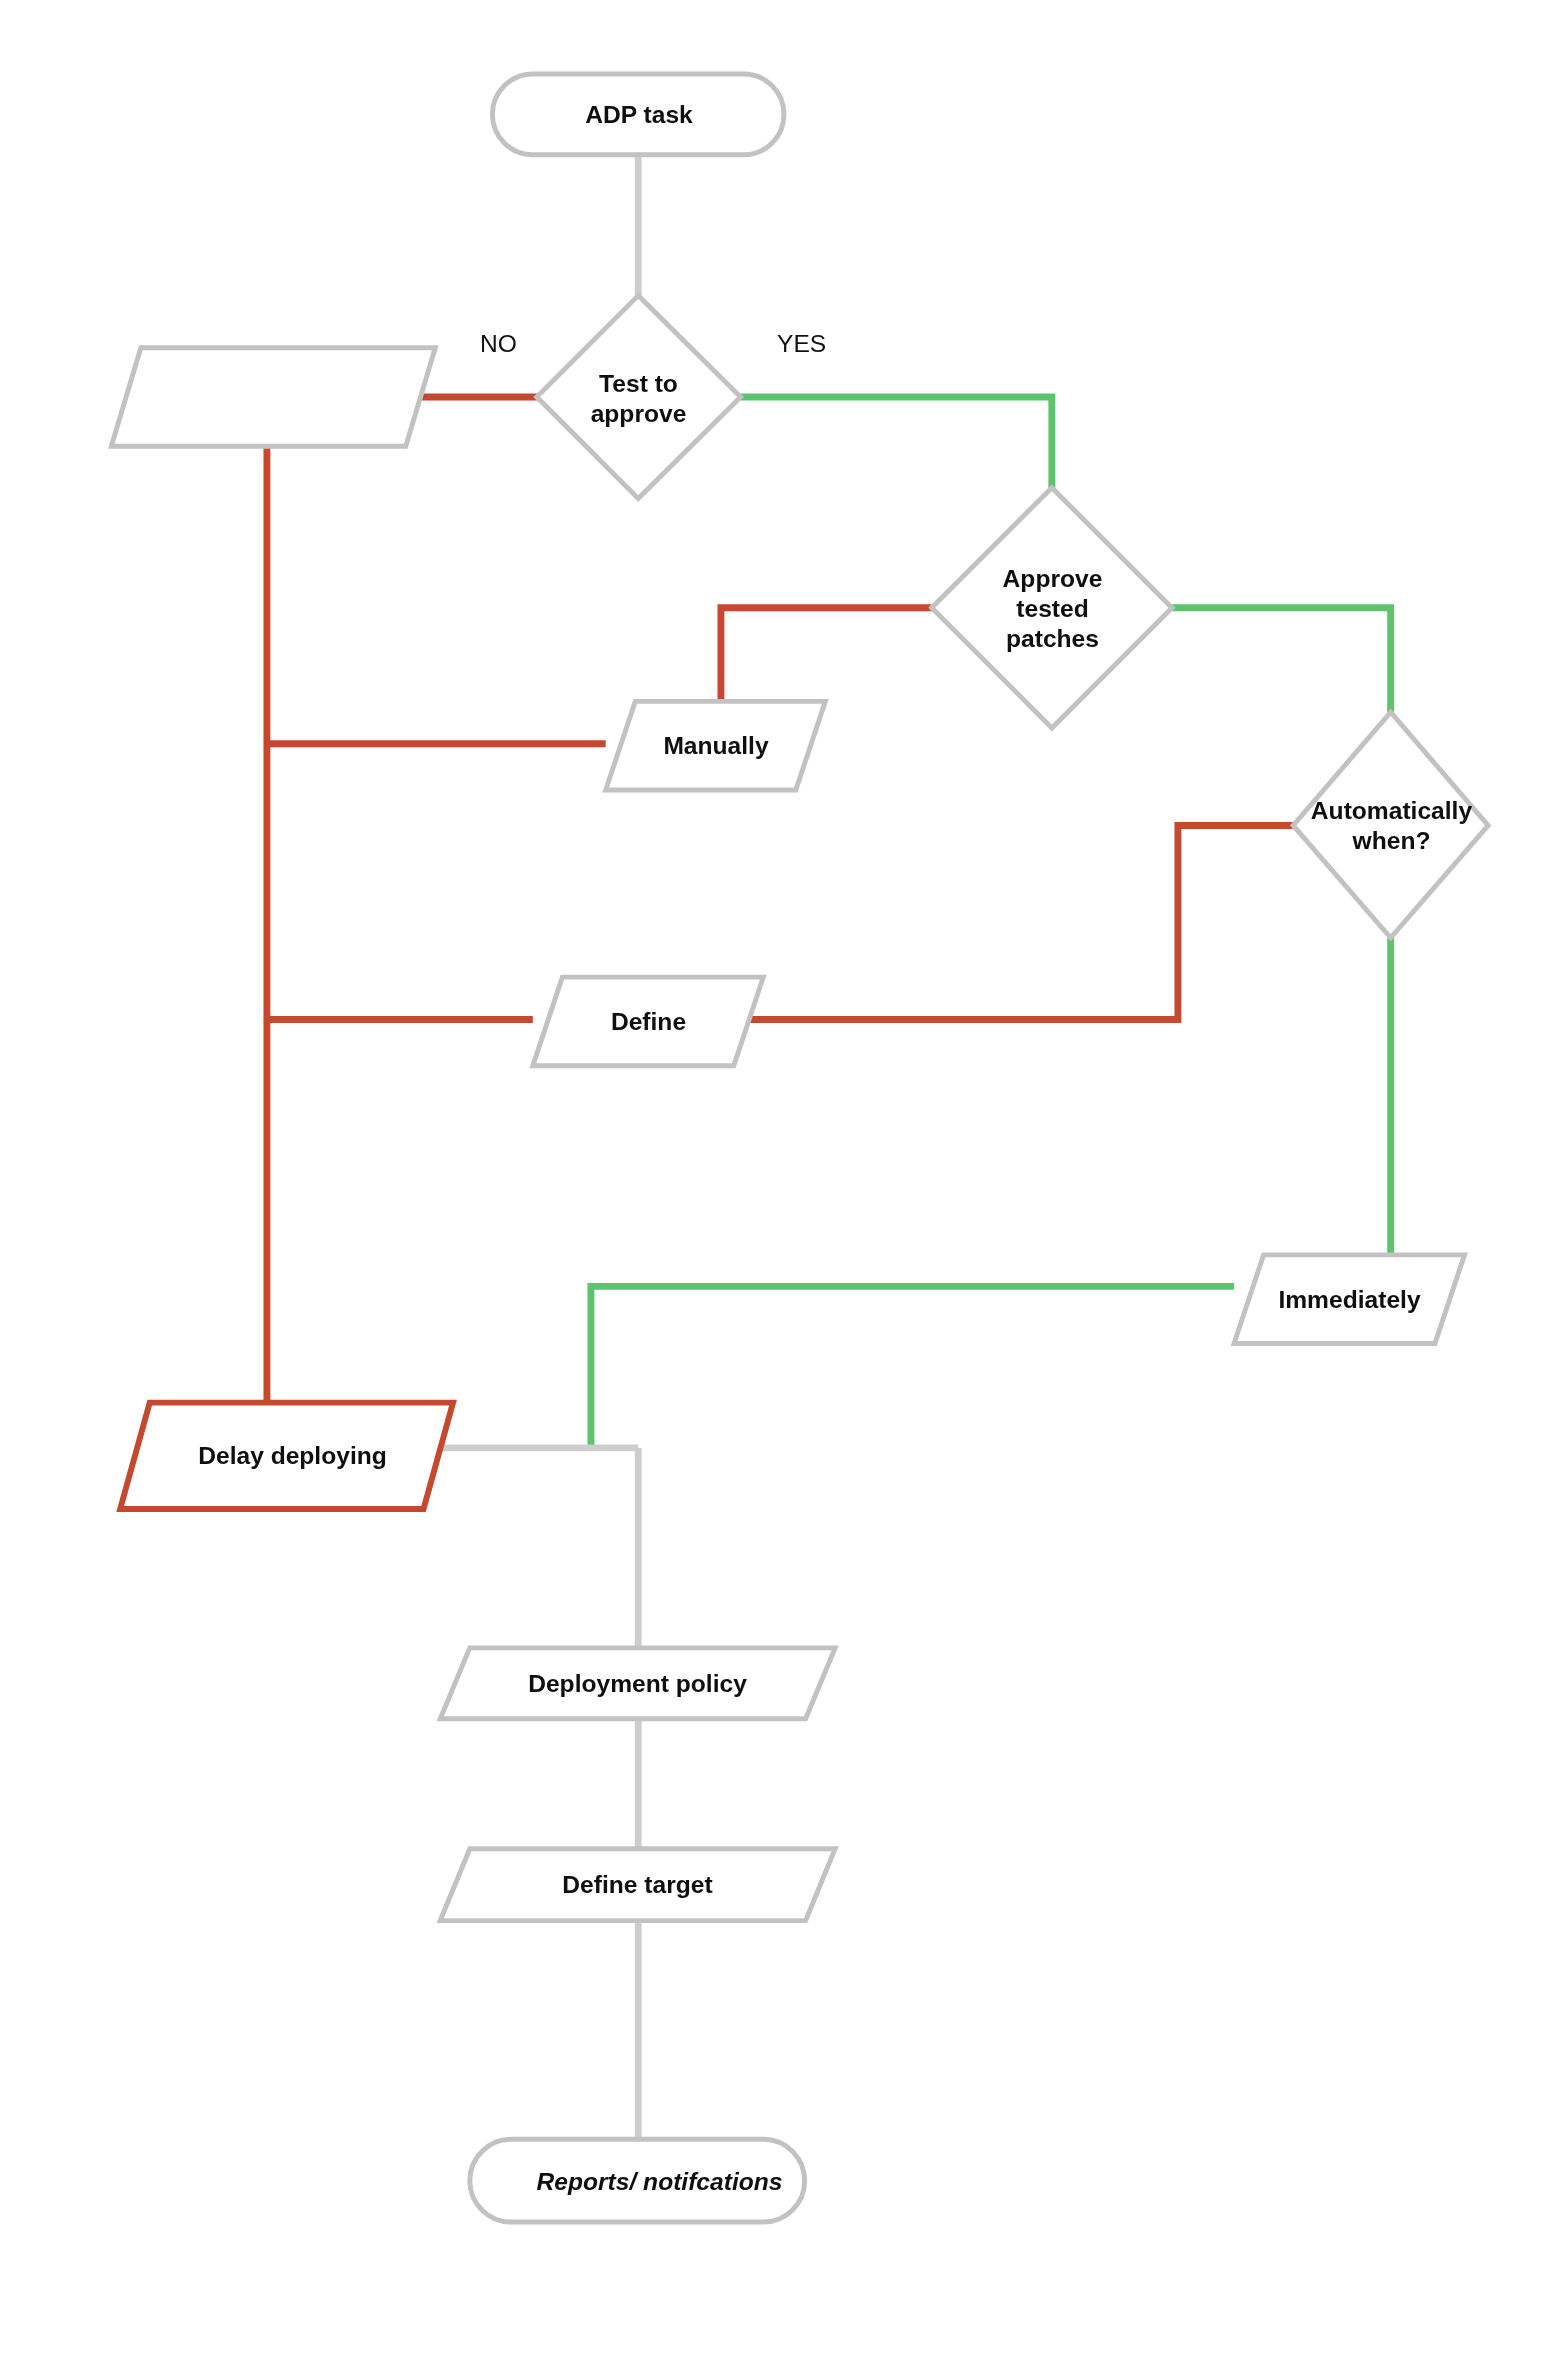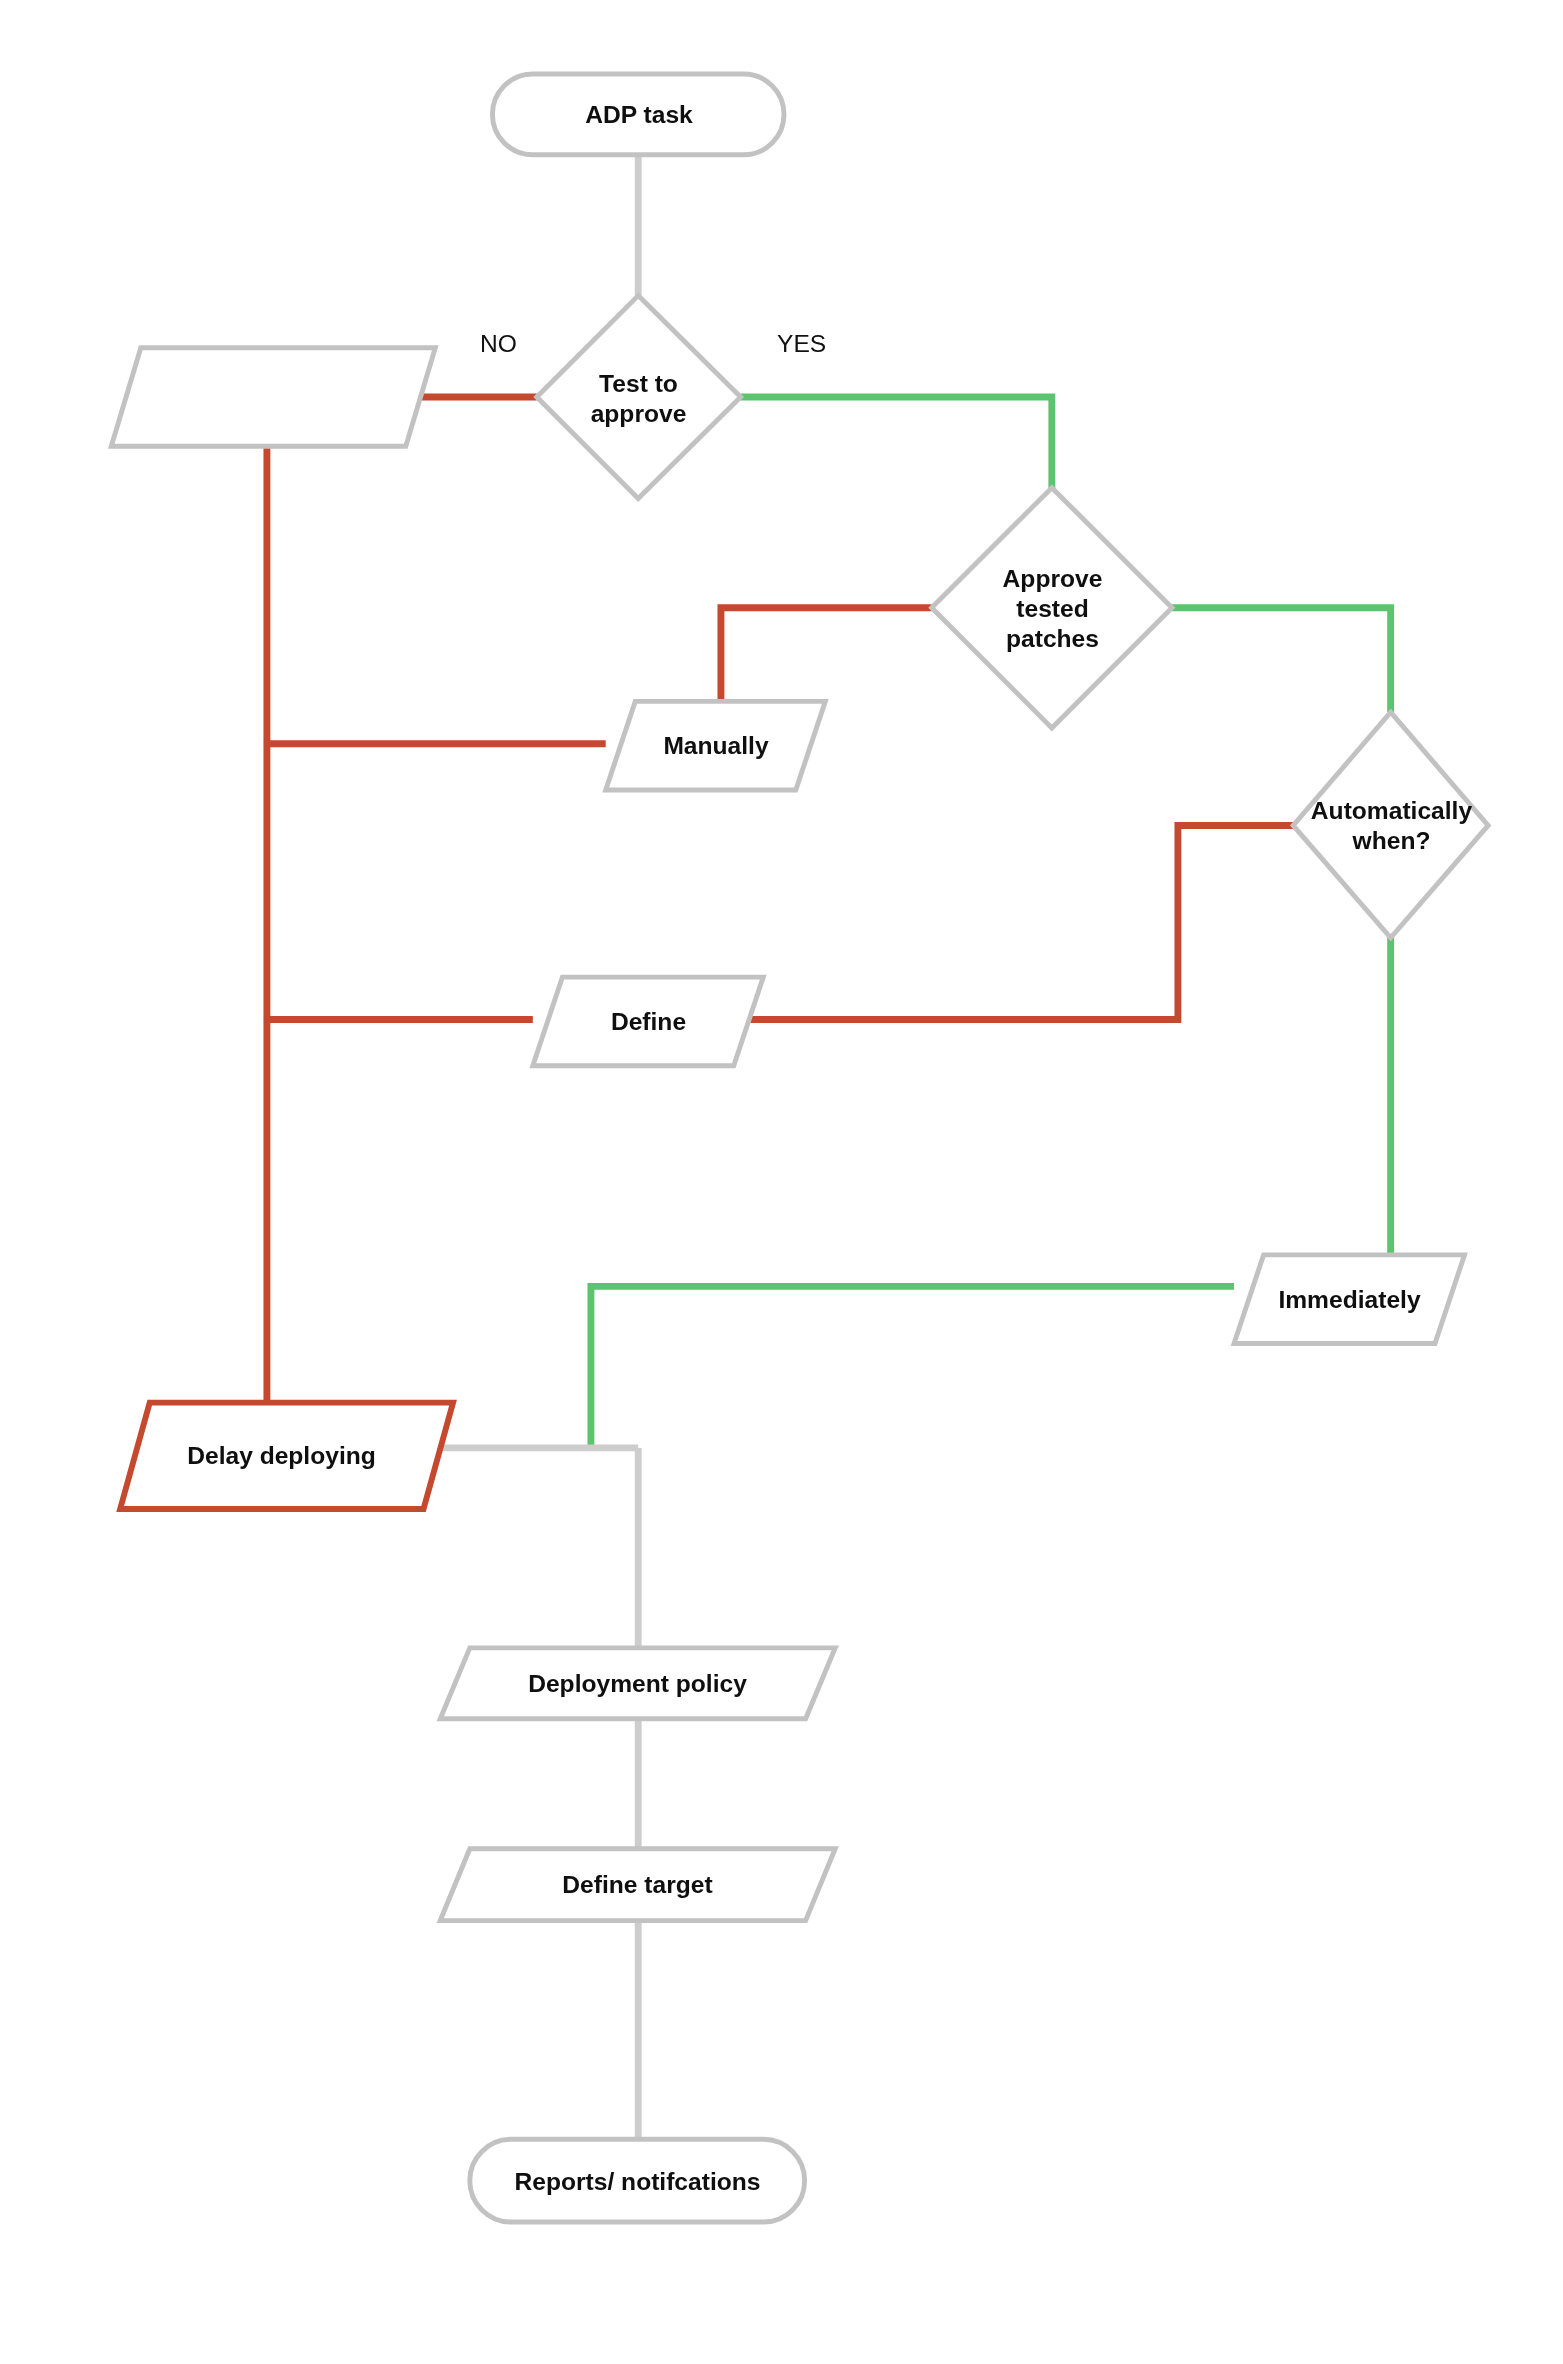--- a/index.html
+++ b/index.html
@@ -128,26 +128,26 @@
 
   <div class="node-label" style="left:606px; top:701px; width:220px; height:89px;">Manually</div>
 
   <div class="node-label" style="left:1286px; top:782px; width:211px; height:87px;">Automatically
 when?</div>
 
   <div class="node-label" style="left:533px; top:977px; width:231px; height:89px;">Define</div>
 
   <div class="node-label" style="left:1234px; top:1255px; width:231px; height:89px;">Immediately</div>
 
-  <div class="node-label" style="left:115px; top:1403px; width:333px; height:106px;text-align:center;">Delay deploying</div>
+  <div class="node-label" style="left:126px; top:1403px; width:333px; height:106px;text-align:center;">Delay deploying</div>
 
   <div class="node-label" style="left:440px; top:1648px; width:395px; height:71px;text-align:center;">Deployment policy</div>
 
   <div class="node-label" style="left:440px; top:1849px; width:395px; height:72px;">Define target</div>
 
-  <div class="node-label" style="left:470px; top:2140px; width:335px; height:83px;">Reports/ notifcations</div>
+  <div class="node-label" style="left:492px; top:2140px; width:335px; height:83px;font-style:italic;">Reports/ notifcations</div>
 
   <div class="edge-label" style="left:480px; top:332px;">NO</div>
 
   <div class="edge-label" style="left:777px; top:332px;text-align:center;">YES</div>
 
 </div>
 
 
 </body></html>

